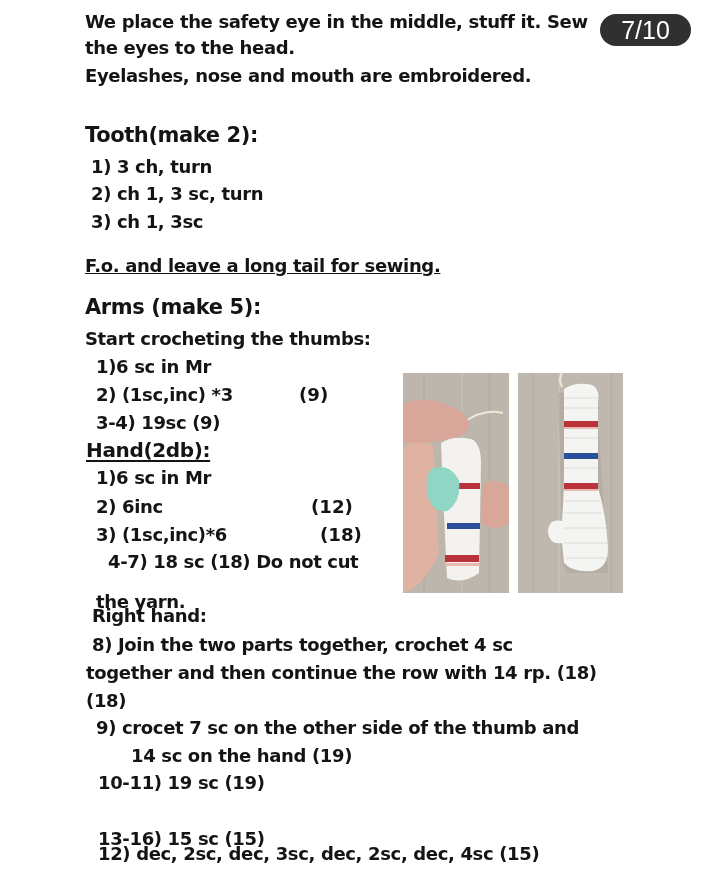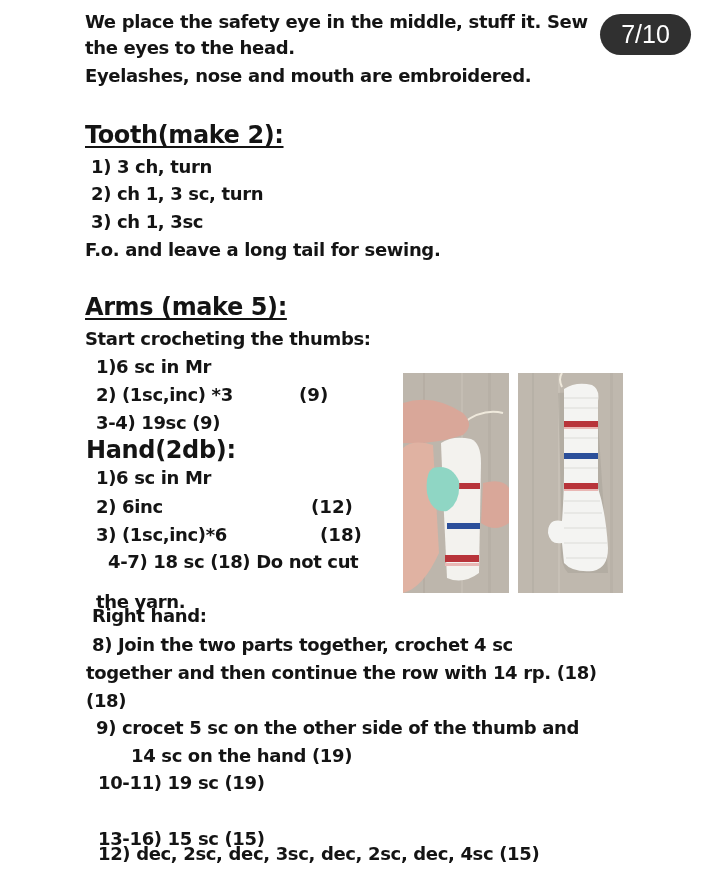--- a/index.html
+++ b/index.html
@@ -19,46 +19,46 @@
     position: absolute;
     left: 0;
     white-space: nowrap;
     font-size: 18px;
     line-height: 24px;
     letter-spacing: -0.35px;
     font-weight: bold;
     color: #141414;
   }
   .heading {
-    font-size: 24px;
+    font-size: 21px;
     line-height: 28px;
-    text-decoration: underline;
     text-decoration-thickness: 2px;
     text-underline-offset: 3px;
     letter-spacing: -0.4px;
   }
   .sub-heading {
-    font-size: 24px;
+    font-size: 20px;
+    text-decoration: underline;
     text-decoration-thickness: 2px;
     text-underline-offset: 3px;
   }
   .count {
     position: absolute;
     white-space: nowrap;
     font-size: 18.2px;
     line-height: 24px;
     font-weight: bold;
     color: #141414;
   }
   .badge {
     position: absolute;
     left: 600px;
     top: 14px;
     width: 91px;
-    height: 41px;
+    height: 32px;
     border-radius: 25px;
     background: #303030;
     color: #ffffff;
     display: flex;
     align-items: center;
     justify-content: center;
     font-family: "Liberation Sans", sans-serif;
     font-size: 25px;
     letter-spacing: 0px;
   }
@@ -81,21 +81,21 @@
 </div>
 
 <div class="line" style="left:85px; top:10px;">We place the safety eye in the middle, stuff it. Sew</div>
 <div class="line" style="left:85px; top:36px;">the eyes to the head.</div>
 <div class="line" style="left:85px; top:64px;">Eyelashes, nose and mouth are embroidered.</div>
 
 <div class="line heading" style="left:85px; top:121px;">Tooth(make 2):</div>
 <div class="line" style="left:91px; top:155px;">1) 3 ch, turn</div>
 <div class="line" style="left:91px; top:182px;">2) ch 1, 3 sc, turn</div>
 <div class="line" style="left:91px; top:210px;">3) ch 1, 3sc</div>
-<div class="line" style="left:85px; top:238px;">F.o. and leave a long tail for sewing.</div>
+<div class="line" style="left:85px; top:254px;text-decoration:underline;">F.o. and leave a long tail for sewing.</div>
 
 <div class="line heading" style="left:85px; top:293px;">Arms (make 5):</div>
 <div class="line" style="left:85px; top:327px;">Start crocheting the thumbs:</div>
 
 <div class="line" style="left:96px; top:355px;">1)6 sc in Mr</div>
 <div class="line" style="left:96px; top:383px;">2) (1sc,inc) *3</div>
 <div class="count" style="left:299px; top:383px;">(9)</div>
 <div class="line" style="left:96px; top:411px;">3-4) 19sc (9)</div>
 
 <div class="line sub-heading" style="left:86px; top:438px;">Hand(2db):</div>
@@ -104,21 +104,21 @@
 <div class="count" style="left:311px; top:495px;">(12)</div>
 <div class="line" style="left:96px; top:523px;">3) (1sc,inc)*6</div>
 <div class="count" style="left:320px; top:523px;">(18)</div>
 <div class="line" style="left:96px; top:550px;margin-left:12px;">4-7) 18 sc (18) Do not cut</div>
 <div class="line" style="left:96px; top:577px;margin-top:13px;">the yarn.</div>
 
 <div class="line" style="left:92px; top:604px;">Right hand:</div>
 <div class="line" style="left:92px; top:633px;">8) Join the two parts together, crochet 4 sc</div>
 <div class="line" style="left:86px; top:661px;">together and then continue the row with 14 rp. (18)</div>
 <div class="line" style="left:86px; top:689px;">(18)</div>
-<div class="line" style="left:96px; top:716px;">9) crocet 5 sc on the other side of the thumb and</div>
+<div class="line" style="left:96px; top:716px;">9) crocet 7 sc on the other side of the thumb and</div>
 <div class="line" style="left:87px; top:744px;margin-left:44px;">14 sc on the hand (19)</div>
 <div class="line" style="left:98px; top:771px;">10-11) 19 sc (19)</div>
 <div class="line" style="left:98px; top:842px;">12) dec, 2sc, dec, 3sc, dec, 2sc, dec, 4sc (15)</div>
 <div class="line" style="left:98px; top:827px;">13-16) 15 sc (15)</div>
 
 <div class="photo photo-left">
   <svg width="106" height="220" viewBox="0 0 106 220" xmlns="http://www.w3.org/2000/svg">
 
     <rect x="0" y="0" width="106" height="220" fill="#bdb6ac"></rect>
     <rect x="20" y="0" width="2" height="220" fill="#b0a99f" opacity="0.6"></rect>

